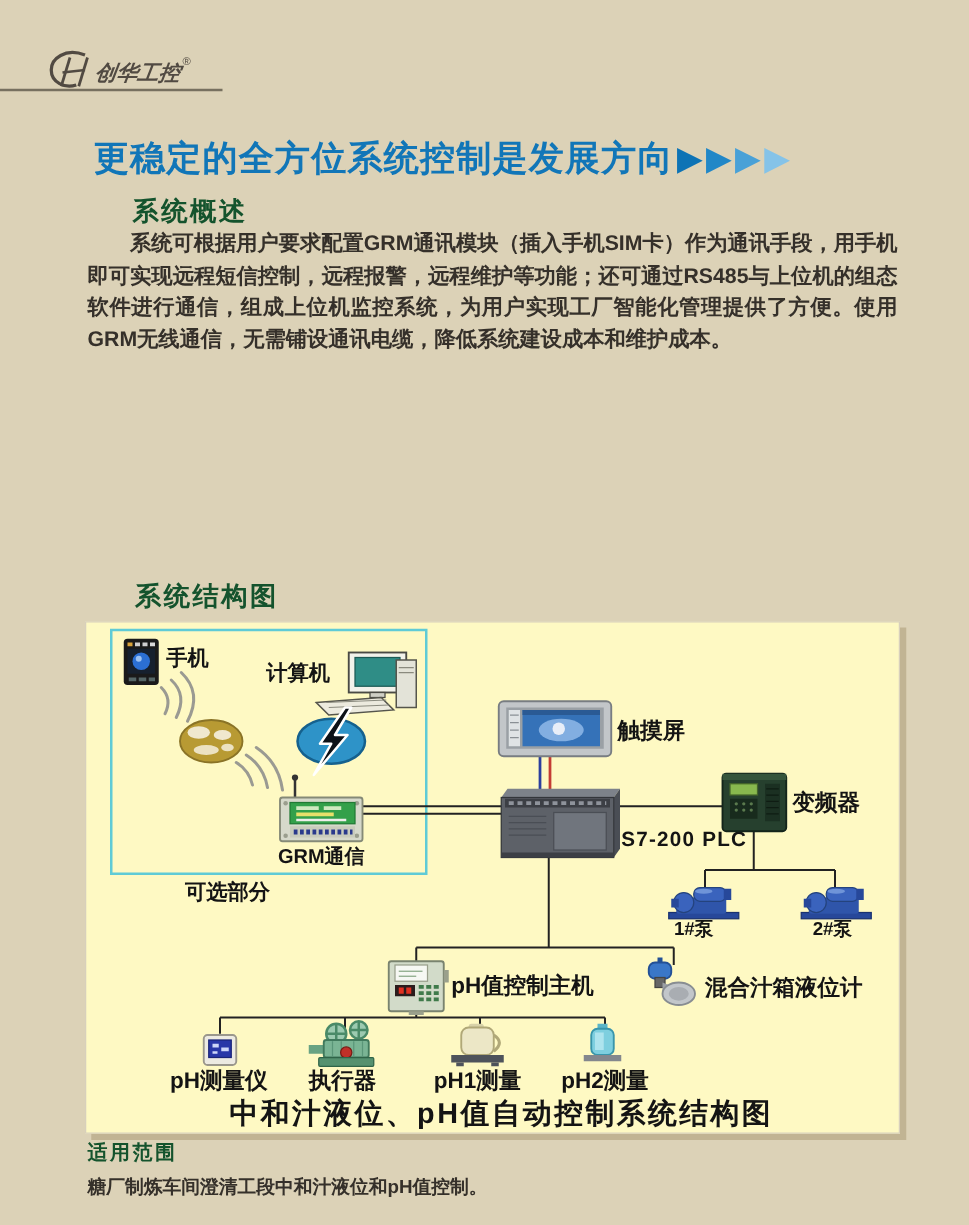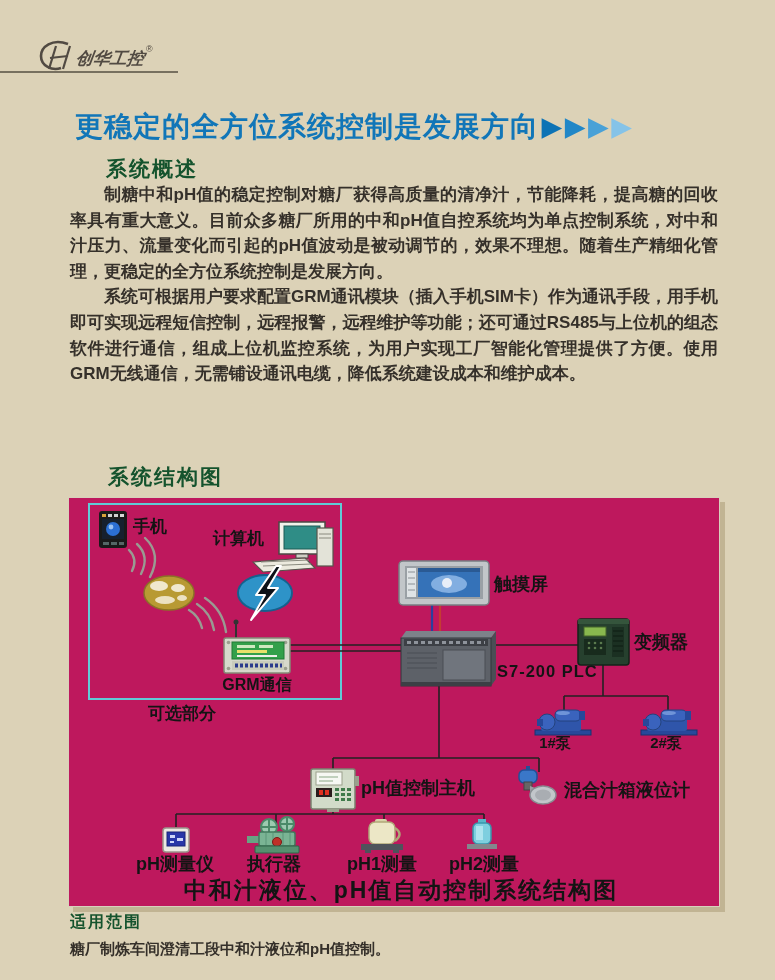--- a/index.html
+++ b/index.html
@@ -36,21 +36,21 @@
     text-align:justify;
   }
   #overview-text p{margin:0;text-indent:2em;}
   #scope-text{
     left:70px;top:940px;width:648px;
     font-size:15px;color:#35302a;font-weight:600;
   }
   
   #diagram-panel{
     left:68px;top:497px;width:652px;height:410px;
-    background:#be185d;border:1px solid #d8d0bc;
+    background:#fef9c3;border:1px solid #d8d0bc;
     box-shadow:5px 5px 0 rgba(160,145,105,0.45);
     box-sizing:border-box;
   }
   #diagram-svg{position:absolute;left:0;top:0;}
   text{font-family:"Liberation Sans", sans-serif;}
   .nlab{font-size:17px;font-weight:700;fill:#141414;}
   .nlab-s{font-size:15px;font-weight:700;fill:#141414;}
   .cap{font-size:23px;font-weight:600;fill:#141414;letter-spacing:2px;}
   .wire{stroke:#222;stroke-width:1.6;fill:none;}
   .wifi{stroke:#9a9a92;stroke-width:2.4;fill:none;stroke-linecap:round;}
@@ -71,21 +71,20 @@
     </g>
     <text x="108" y="14" font-size="9" fill="#514a42">®</text>
   </svg>
 </div>
 <div class="abs" id="divider"></div>
 
 <div class="abs" id="page-title"><span>更稳定的全方位系统控制是发展方向</span><span class="arr a1">▶</span><span class="arr a2">▶</span><span class="arr a3">▶</span><span class="arr a4">▶</span></div>
 
 <div class="abs sec-head" id="head-overview">系统概述</div>
 <div class="abs" id="overview-text">
-  <p>制糖中和pH值的稳定控制对糖厂获得高质量的清净汁，节能降耗，提高糖的回收率具有重大意义。目前众多糖厂所用的中和pH值自控系统均为单点控制系统，对中和汁压力、流量变化而引起的pH值波动是被动调节的，效果不理想。随着生产精细化管理，更稳定的全方位系统控制是发展方向。</p>
   <p>系统可根据用户要求配置GRM通讯模块（插入手机SIM卡）作为通讯手段，用手机即可实现远程短信控制，远程报警，远程维护等功能；还可通过RS485与上位机的组态软件进行通信，组成上位机监控系统，为用户实现工厂智能化管理提供了方便。使用GRM无线通信，无需铺设通讯电缆，降低系统建设成本和维护成本。</p>
 </div>
 
 <div class="abs sec-head" id="head-structure">系统结构图</div>
 
 <div class="abs" id="diagram-panel">
 <svg id="diagram-svg" width="652" height="410" viewBox="0 0 652 410">
 
   <rect x="20" y="6" width="252" height="195" fill="none" stroke="#5fcbd6" stroke-width="2"></rect>
 

